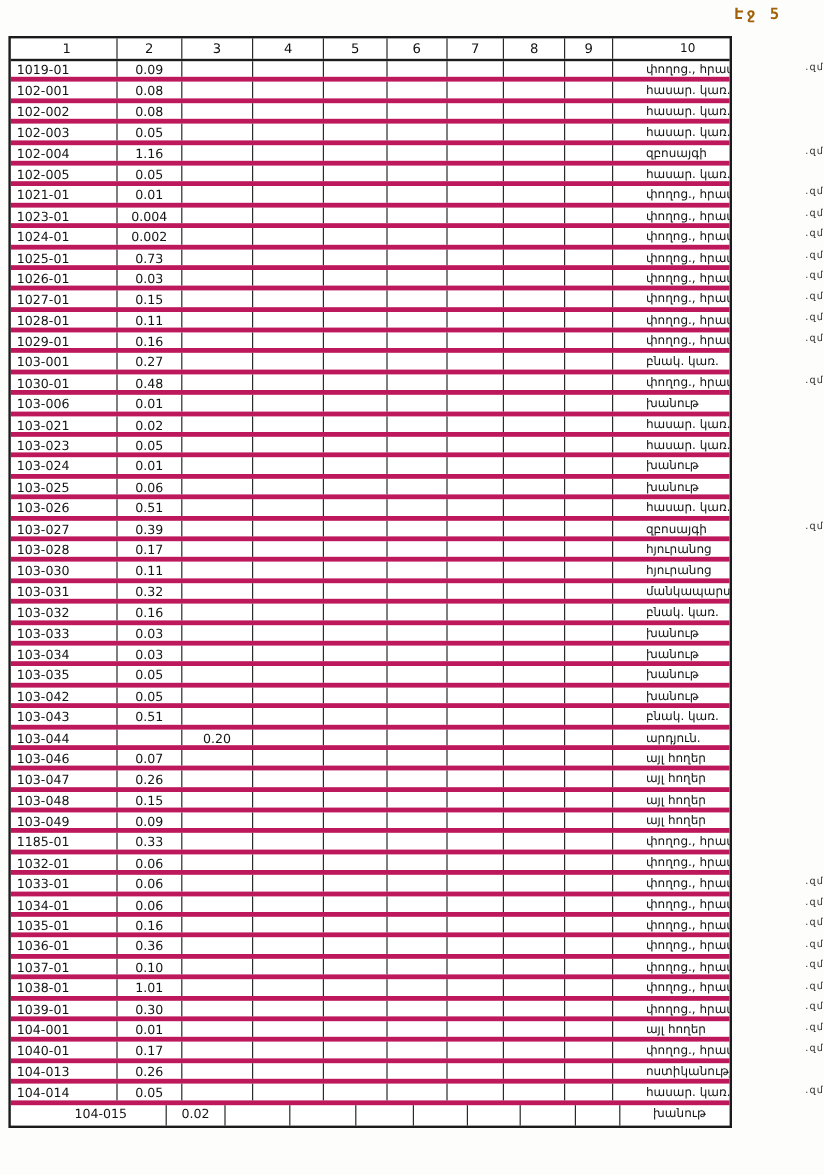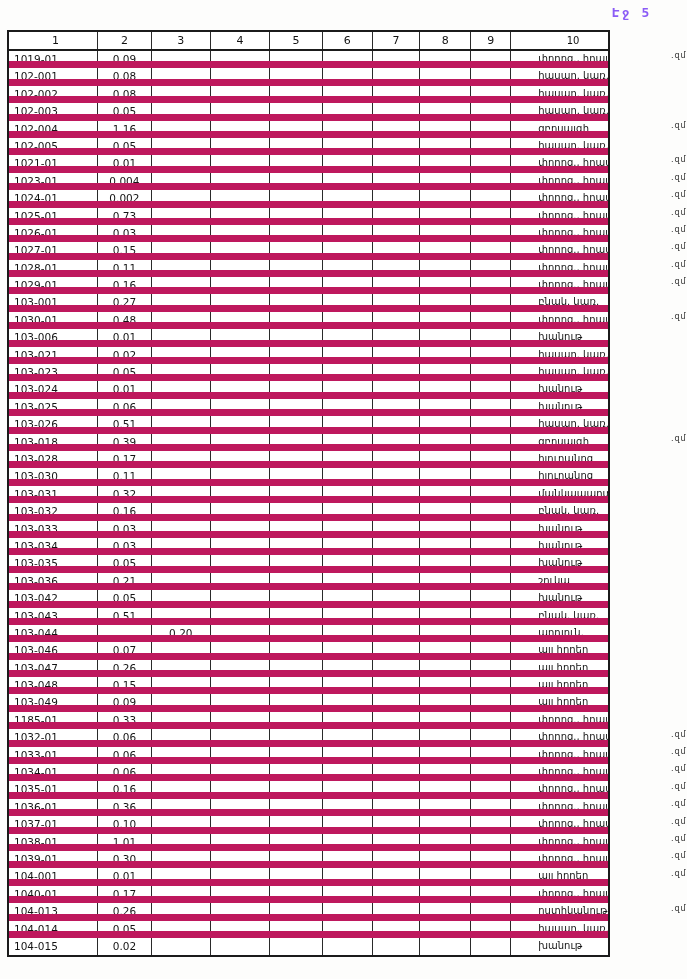--- a/index.html
+++ b/index.html
@@ -7,36 +7,36 @@
     width:687px;height:979px;position:relative;
     background:#fdfdfc;
     font-family:"DejaVu Sans", sans-serif;
     color:#141414;
     overflow:hidden;
   }
   .page-label{
     position:absolute;top:5px;left:612px;
     font-size:13px;font-weight:bold;letter-spacing:2px;
     font-family:"DejaVu Sans Mono", monospace;
-    color:#8b5cf6;
+    color:#a16207;
   }
   .table-wrap{
     position:absolute;left:7px;top:30px;width:603px;
     border:2px solid #1b1b1b;
     background:#fff;
     box-sizing:border-box;
   }
   .trow{display:flex;box-sizing:border-box;}
   .thead-row{
     height:19px;border-bottom:2px solid #1b1b1b;
   }
   .data-row{
-    height:17.4px;border-bottom:7px solid #be185d;
+    height:17.4px;border-bottom:4px solid #be185d;
   }
-  .data-row:last-child{border-bottom:none;}
+  .data-row:last-child{border-bottom:none;padding-left:48px;}
   .cell{
     box-sizing:border-box;
     border-right:1px solid #2a2a2a;
     overflow:hidden;white-space:nowrap;
     font-size:10.5px;line-height:16px;
   }
   .cell:last-child{border-right:none;}
   .hcell{
     text-align:center;font-size:11px;line-height:17px;color:#111;
   }
@@ -335,21 +335,21 @@
           <div class="cell c3"></div>
           <div class="cell c4"></div>
           <div class="cell c5"></div>
           <div class="cell c6"></div>
           <div class="cell c7"></div>
           <div class="cell c8"></div>
           <div class="cell c9"></div>
           <div class="cell c10">հասար. կառ.</div>
         </div>
         <div class="trow data-row">
-          <div class="cell c1">103-018</div>
+          <div class="cell c1">103-027</div>
           <div class="cell c2">0.39</div>
           <div class="cell c3"></div>
           <div class="cell c4"></div>
           <div class="cell c5"></div>
           <div class="cell c6"></div>
           <div class="cell c7"></div>
           <div class="cell c8"></div>
           <div class="cell c9"></div>
           <div class="cell c10">զբոսայգի</div>
         </div>
@@ -429,32 +429,20 @@
           <div class="cell c1">103-035</div>
           <div class="cell c2">0.05</div>
           <div class="cell c3"></div>
           <div class="cell c4"></div>
           <div class="cell c5"></div>
           <div class="cell c6"></div>
           <div class="cell c7"></div>
           <div class="cell c8"></div>
           <div class="cell c9"></div>
           <div class="cell c10">խանութ</div>
-        </div>
-        <div class="trow data-row">
-          <div class="cell c1">103-036</div>
-          <div class="cell c2">0.21</div>
-          <div class="cell c3"></div>
-          <div class="cell c4"></div>
-          <div class="cell c5"></div>
-          <div class="cell c6"></div>
-          <div class="cell c7"></div>
-          <div class="cell c8"></div>
-          <div class="cell c9"></div>
-          <div class="cell c10">շուկա</div>
         </div>
         <div class="trow data-row">
           <div class="cell c1">103-042</div>
           <div class="cell c2">0.05</div>
           <div class="cell c3"></div>
           <div class="cell c4"></div>
           <div class="cell c5"></div>
           <div class="cell c6"></div>
           <div class="cell c7"></div>
           <div class="cell c8"></div>

